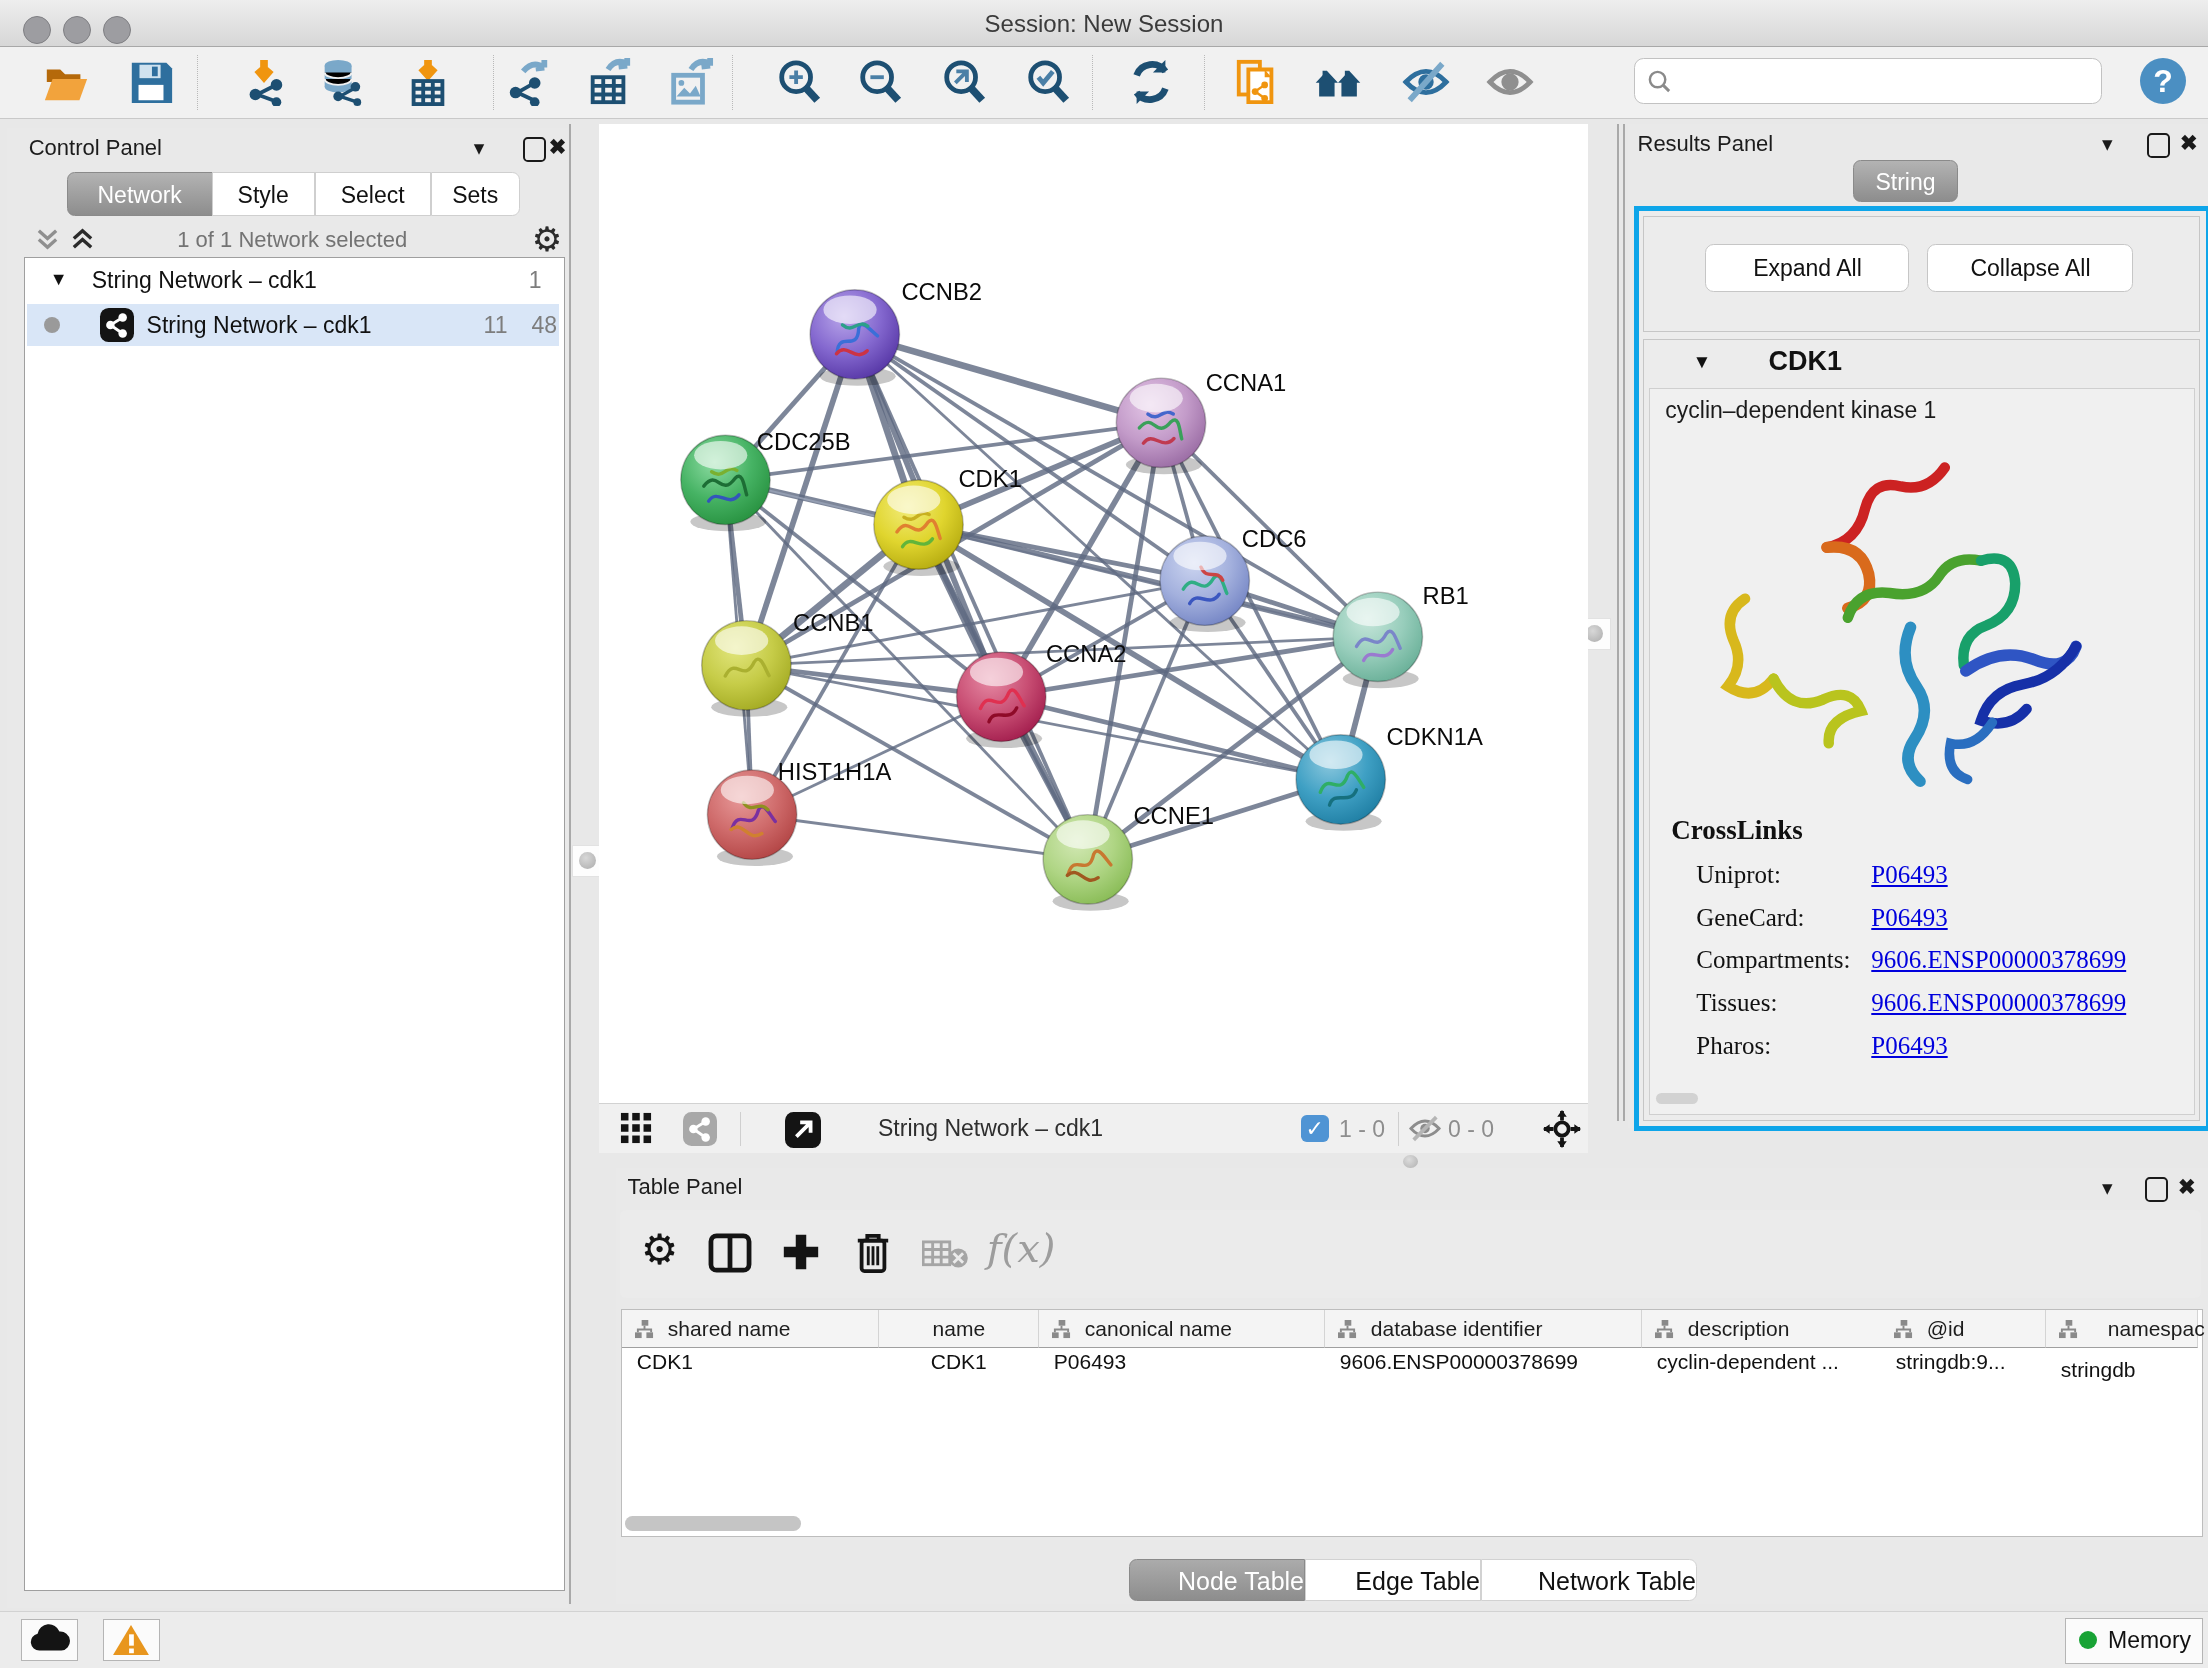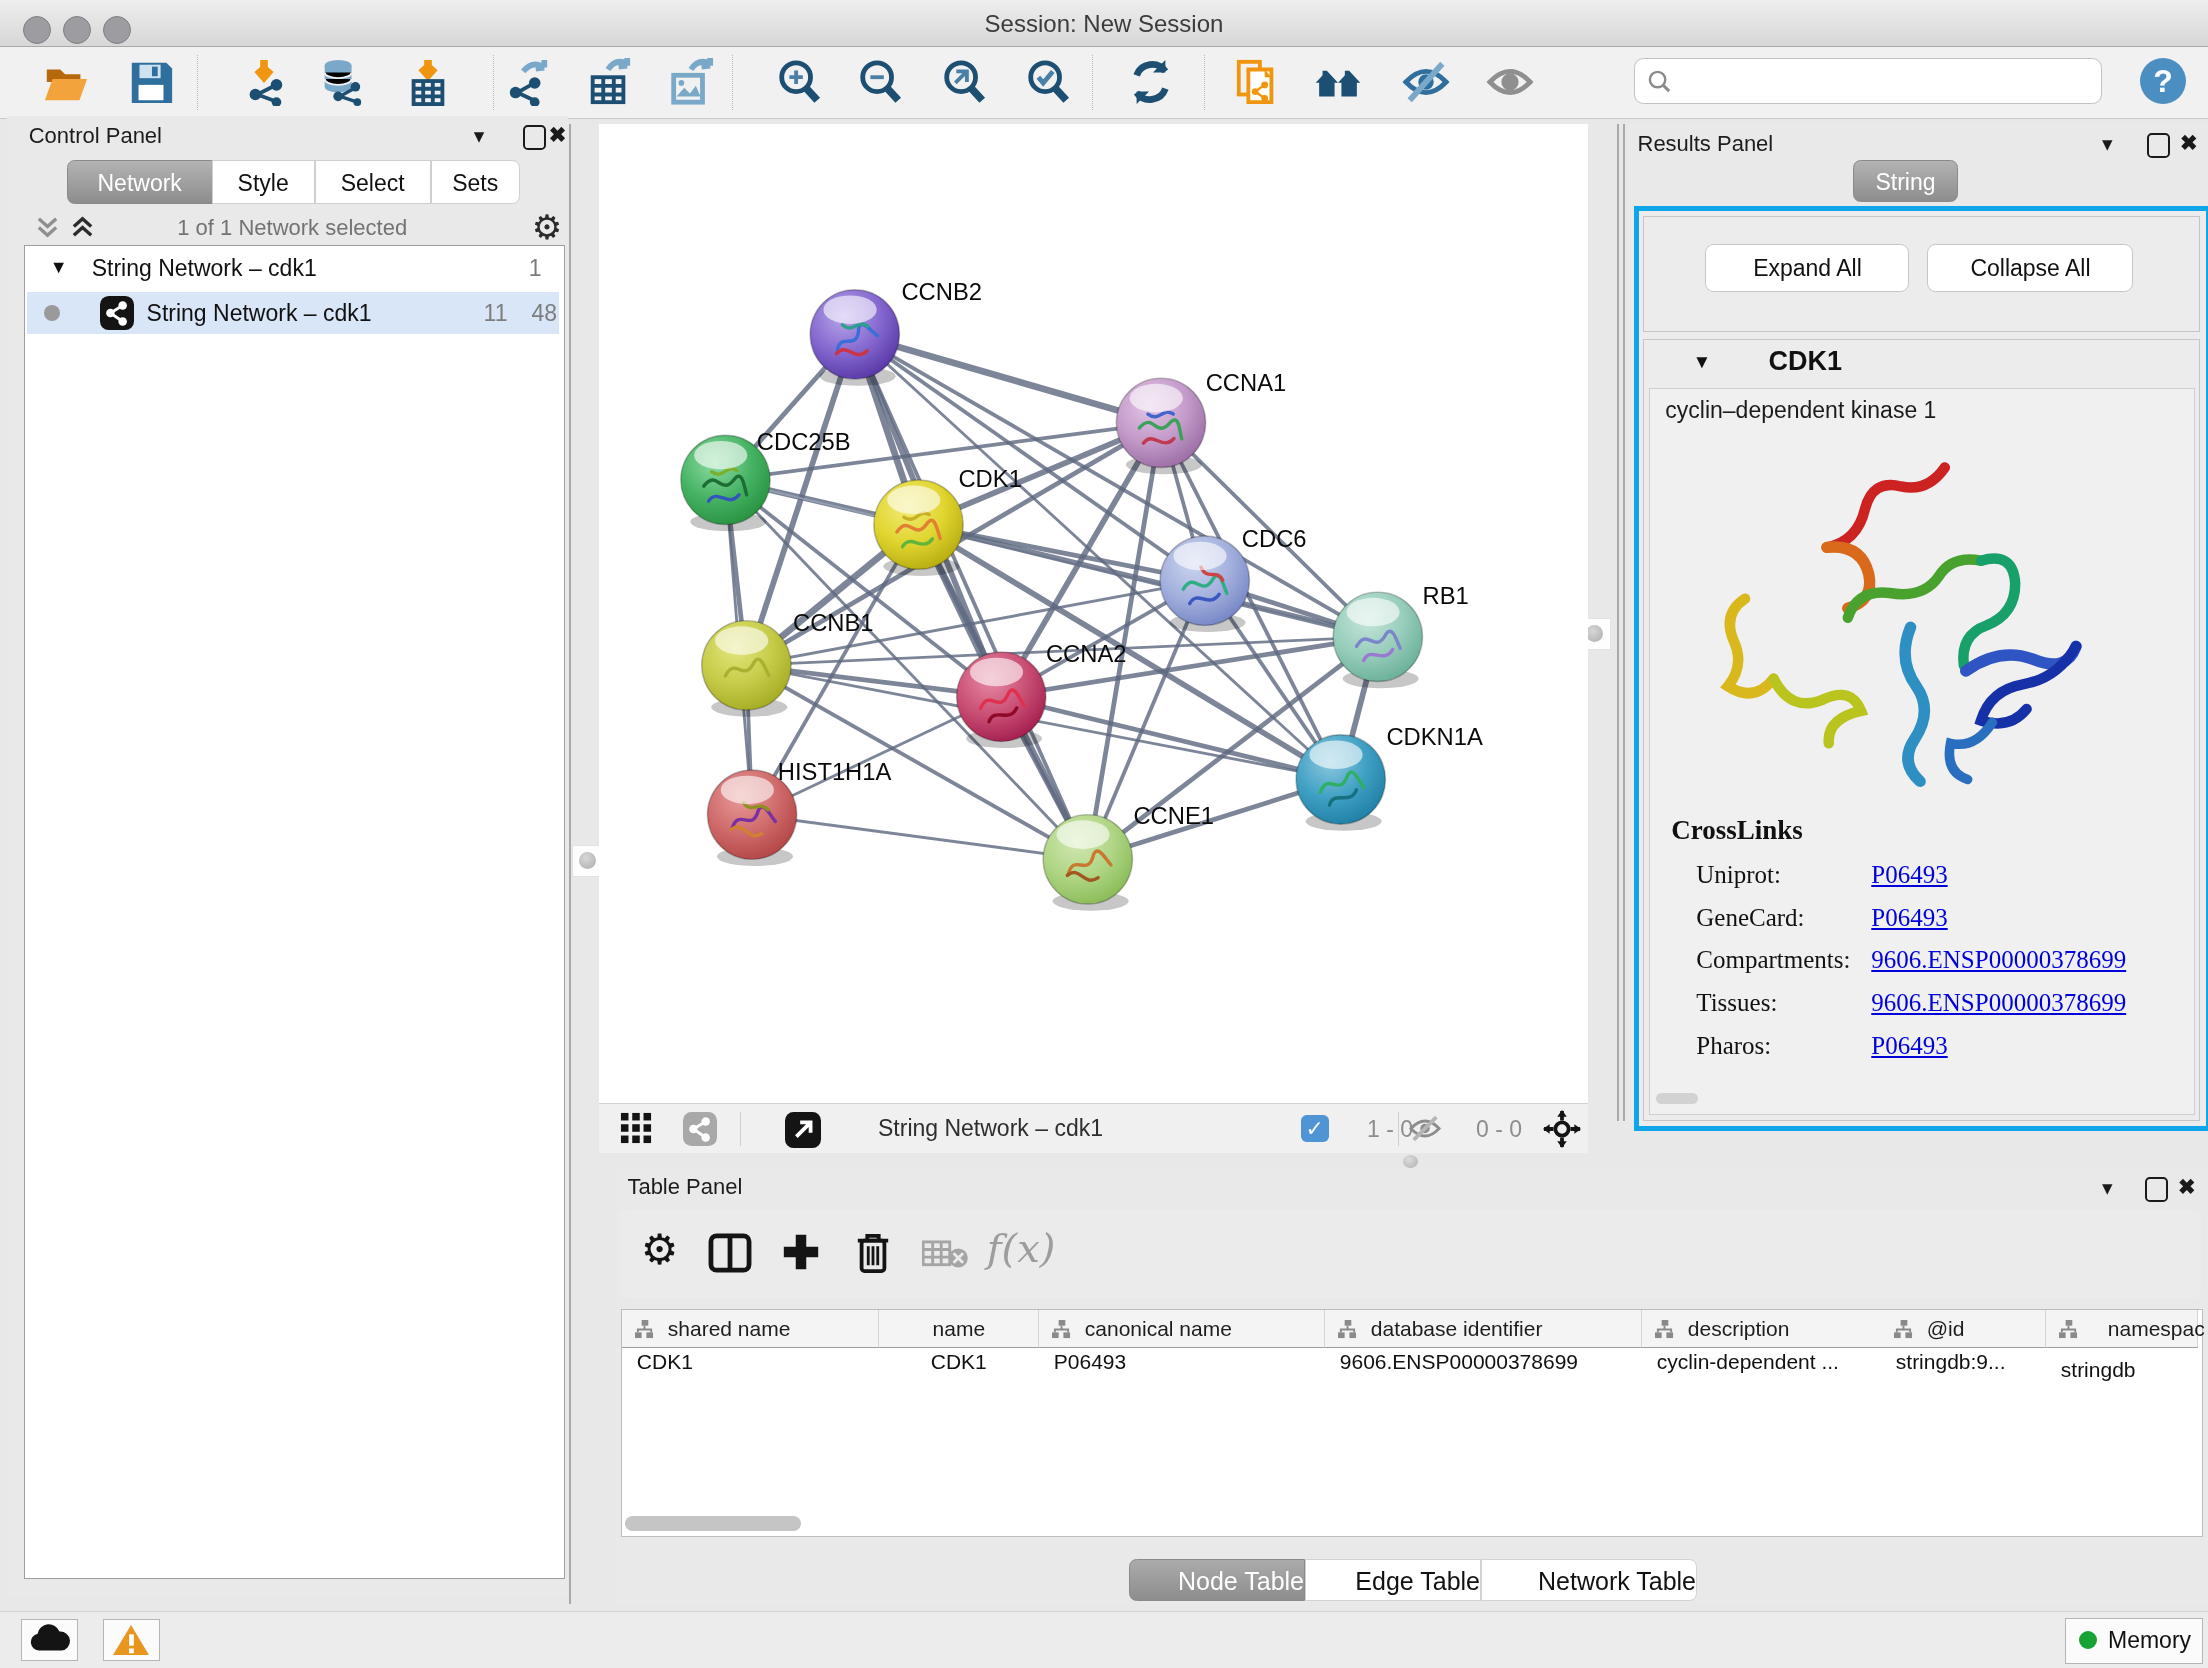--- a/index.html
+++ b/index.html
@@ -19,34 +19,34 @@
   #search-box{position:absolute;left:1634px;top:11.4px;width:466px;height:44px;background:#ffffff;border:1.9px solid #c2c2c2;border-radius:9.5px;}
   #search-box svg{position:absolute;left:11.4px;top:8.6px;}
   #help-btn{position:absolute;left:2140px;top:10.5px;width:46px;height:46px;border-radius:50%;background:#4b8fc2;color:#fff;font-weight:bold;font-size:32px;text-align:center;line-height:46px;}
 
   
   .panel-title{font-size:22px;color:#1c1c1c;}
   .win-ctl{position:absolute;font-size:21px;color:#1a1a1a;}
   .maxbox{width:19px;height:21px;border:2.9px solid #1a1a1a;border-radius:4.8px;}
 
   
-  #control-panel{left:6.7px;top:116px;width:561px;height:1480px;background:#e9e9e9;}
+  #control-panel{left:6.7px;top:128px;width:561px;height:1480px;background:#e9e9e9;}
   .tab{position:absolute;top:0;height:44px;background:#ffffff;border:1px solid #cfcfcf;color:#111;font-size:23px;text-align:center;line-height:44px;box-sizing:border-box;}
   .tab.sel{background:linear-gradient(#b3b3b3,#8d8d8d);color:#fff;border-color:#8a8a8a;}
   #cp-listbox{position:absolute;left:17px;top:129px;width:539px;height:1332px;background:#ffffff;border:1.9px solid #9f9f9f;}
   #cp-row2{position:absolute;left:1.9px;top:46px;width:532px;height:42px;background:#d9e6f7;}
   .dim{color:#7d7d7d;}
   #share-sq{position:absolute;left:73px;top:3.8px;width:34px;height:34px;background:#141414;border-radius:8.6px;}
 
   
   #net-wrap{left:599px;top:124px;width:989px;height:980px;background:#ffffff;}
   #net-bar{left:599px;top:1103px;width:989px;height:49px;background:#f0f0f0;border-top:1px solid #d2d2d2;}
   .nb-ic{position:absolute;top:7.6px;}
   #nb-title{position:absolute;left:279px;top:11.4px;font-size:23px;color:#2e2e2e;}
-  .nb-count{position:absolute;top:12.4px;font-size:23px;color:#8d8d8d;margin-left:28px;}
+  .nb-count{position:absolute;top:12.4px;font-size:23px;color:#8d8d8d;}
   #nb-check{position:absolute;left:702px;top:10.5px;width:27.6px;height:27.6px;background:#4f94d4;border-radius:5.7px;color:#fff;font-size:22px;text-align:center;line-height:27.6px;}
   .nb-sep{position:absolute;top:7.6px;height:34px;border-left:1px solid #cfcfcf;}
 
   
   .handle{position:absolute;width:30px;height:30px;background:#fdfdfd;border:1px solid #e2e2e2;}
   .handle i{position:absolute;left:5.7px;top:5.7px;width:17px;height:17px;border-radius:50%;background:radial-gradient(circle at 40% 35%,#d8d8d8,#ababab);display:block;}
   .vline{position:absolute;width:1.9px;background:#a9a9a9;}
 
   
   #results-panel{left:1628px;top:124px;width:580px;height:1004px;background:#e9e9e9;}

